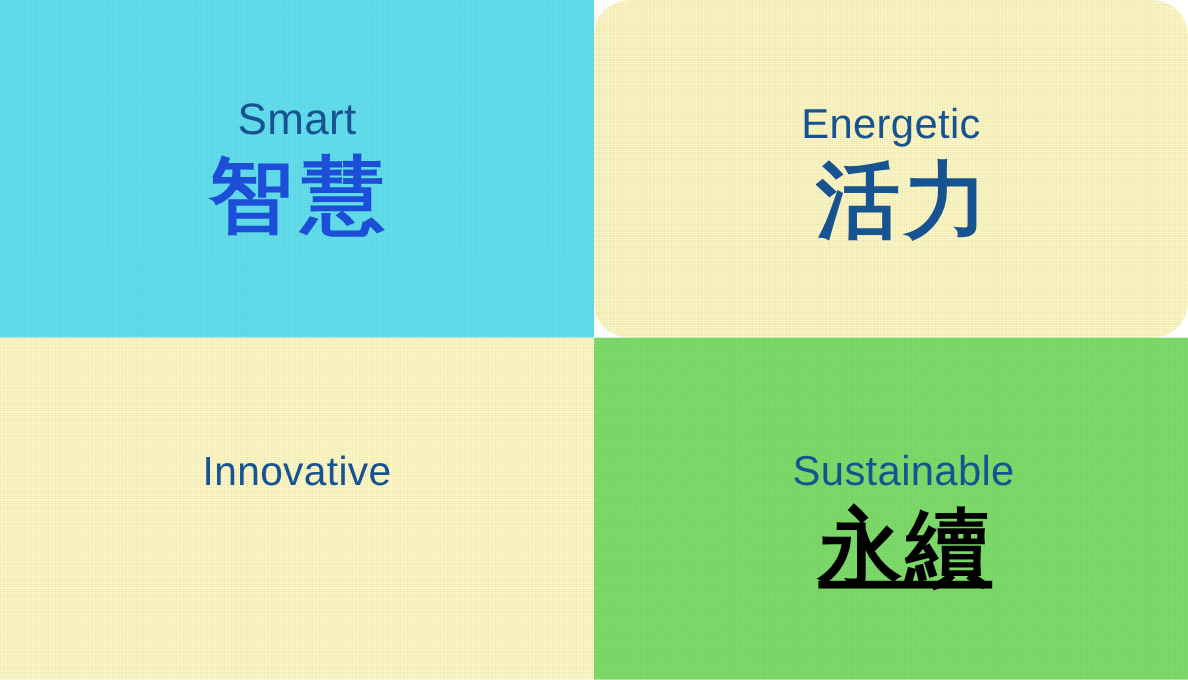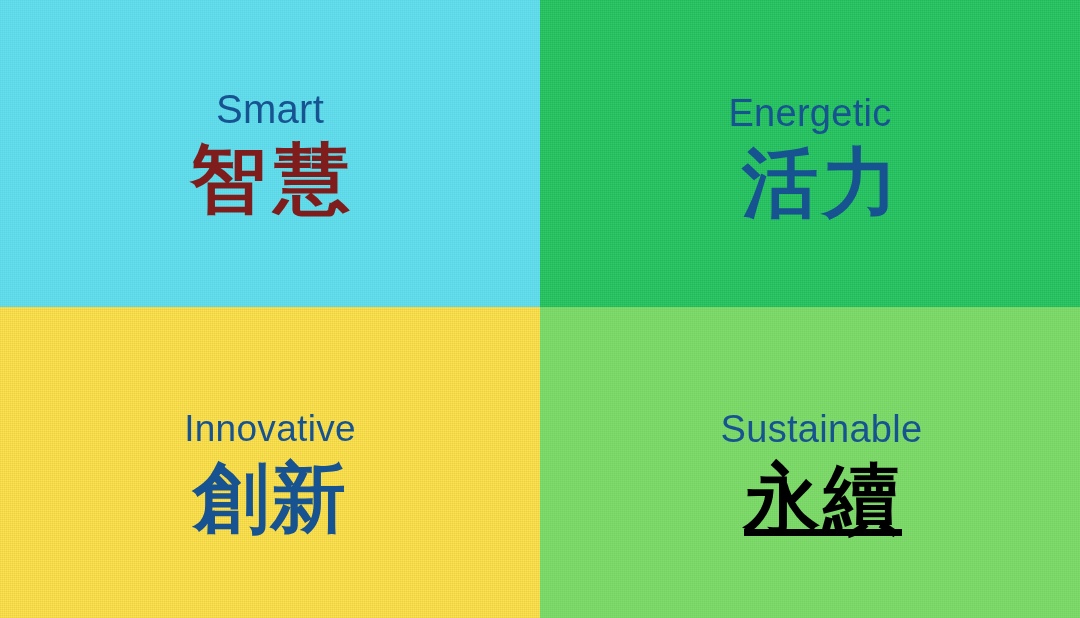--- a/index.html
+++ b/index.html
@@ -88,37 +88,36 @@
 </style>
 </head>
 <body>
 
 <div class="board" style="width: 1080px; height: 618px;">
 
   <div class="panel q-tl textured-soft" style="background-color: rgb(95, 221, 236);">
     <div class="texture"></div>
     <div class="stack">
       <div class="label-en" style="color: rgb(23, 82, 145);">Smart</div>
-      <div class="label-zh" style="color: #7f1d1d;">智慧</div>
+      <div class="label-zh" style="color: #1d4ed8;">智慧</div>
     </div>
   </div>
 
-  <div class="panel q-tr textured" style="background-color: #22c55e;">
+  <div class="panel q-tr textured" style="background-color: #fef9c3; border-radius: 32px;">
     <div class="texture"></div>
     <div class="stack">
       <div class="label-en" style="color: rgb(23, 82, 145);">Energetic</div>
       <div class="label-zh" style="color: rgb(23, 82, 145); margin-left: 20px;">活力</div>
     </div>
   </div>
 
-  <div class="panel q-bl textured" style="background-color: #fde047;">
+  <div class="panel q-bl textured" style="background-color: #fef9c3;">
     <div class="texture"></div>
     <div class="stack">
       <div class="label-en" style="color: rgb(23, 82, 145);">Innovative</div>
-      <div class="label-zh" style="color: rgb(23, 82, 145);">創新</div>
     </div>
   </div>
 
   <div class="panel q-br textured-soft" style="background-color: rgb(123, 219, 103);">
     <div class="texture"></div>
     <div class="stack">
       <div class="label-en" style="color: rgb(23, 82, 145);">Sustainable</div>
       <div class="label-zh" style="color: #000000; text-decoration: underline;">永續</div>
     </div>
   </div>

